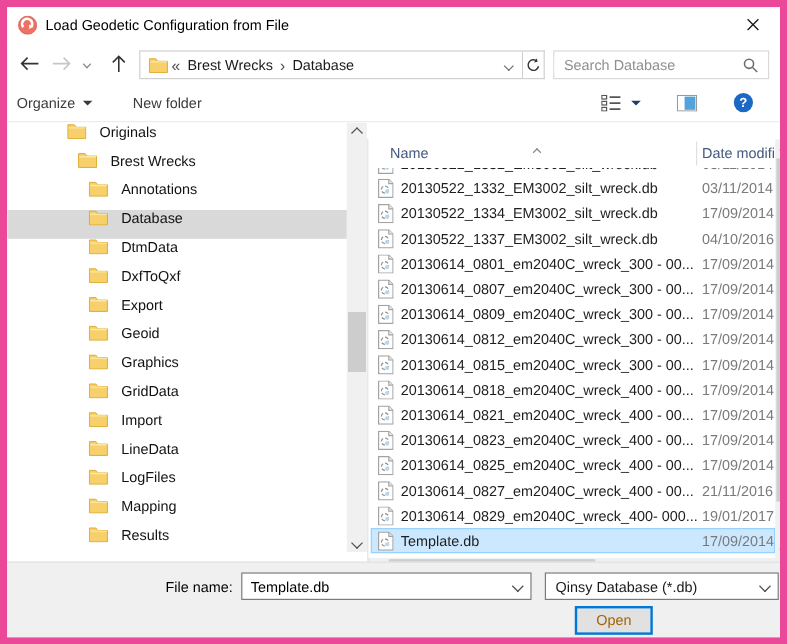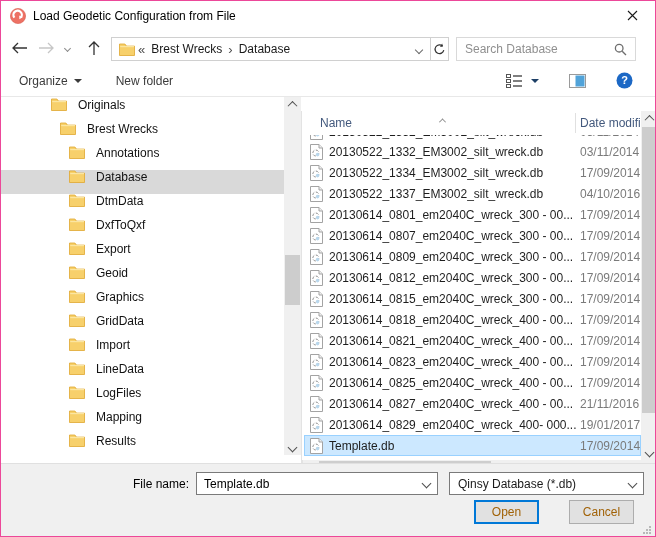--- a/index.html
+++ b/index.html
@@ -1,17 +1,17 @@
 <!DOCTYPE html>
 <html><head>
 <meta charset="utf-8">
 <style>
   html,body{margin:0;padding:0;background:#e8e8e8;}
   *{box-sizing:border-box;font-family:"Liberation Sans","DejaVu Sans",sans-serif;}
-  .window{position:relative;width:656px;height:537px;background:#ffffff;border:1px solid #ec4899;overflow:hidden;font-size:12px;color:#1a1a1a;}
+  .window{position:relative;width:656px;height:537px;background:#ffffff;border:6px solid #ec4899;overflow:hidden;font-size:12px;color:#1a1a1a;}
 
   
   .titlebar{position:absolute;left:0;top:0;width:100%;height:30px;background:#fff;display:flex;align-items:center;}
   .app-icon{width:16px;height:16px;margin:0 7px 0 9px;}
   .title-text{font-size:12px;color:#000;}
   .close-btn{position:absolute;right:0;top:0;width:45px;height:29px;display:flex;align-items:center;justify-content:center;cursor:pointer;}
 
   
   .navbar{position:absolute;left:0;top:30px;width:100%;height:34px;background:#fff;display:flex;align-items:center;}
   .nav-btn{height:24px;display:flex;align-items:center;justify-content:center;}
@@ -25,21 +25,21 @@
   .addr-chev{margin-left:auto;padding-right:8px;}
   .refresh-btn{position:absolute;left:430px;top:6px;width:18px;height:24px;border:1px solid #d0d0d0;border-left:none;display:flex;align-items:center;justify-content:center;background:#fff;}
   .search-box{position:absolute;left:455px;top:6px;width:180px;height:24px;border:1px solid #d9d9d9;display:flex;align-items:center;background:#fff;}
   .search-box input{border:none;outline:none;flex:1;font-size:12px;color:#1a1a1a;padding:0 0 0 8px;min-width:0;}
   .search-box input::placeholder{color:#8f8f8f;}
   .search-ico{padding-right:8px;display:flex;}
 
   
   .toolbar{position:absolute;left:0;top:64px;width:100%;height:32px;background:#fff;border-bottom:1px solid #e8e8e8;display:flex;align-items:center;color:#3b3b3b;}
   .tb-btn{display:flex;align-items:center;gap:6px;padding:4px 8px;cursor:pointer;}
-  .tb-organize{margin-left:10px;}
+  .tb-organize{}
   .tb-newfolder{margin-left:18px;}
   .tb-right{margin-left:auto;display:flex;align-items:center;gap:14px;padding-right:14px;}
   .chev-down{width:0;height:0;border-left:4px solid transparent;border-right:4px solid transparent;border-top:4px solid #3b3b3b;display:inline-block;}
 
   
   .content{position:absolute;left:0;top:96px;width:100%;height:366px;background:#fff;}
   .tree-pane{position:absolute;left:0;top:0;width:300px;height:366px;overflow:hidden;}
   .tree-row{position:absolute;left:0;width:283px;height:24px;display:flex;align-items:flex-start;gap:11px;cursor:pointer;}
   .tree-row.selected{background:#d9d9d9;}
   .tree-row .lbl{white-space:nowrap;color:#121212;}
@@ -547,23 +547,20 @@
     </div>
     <div class="ft-select">
       <span class="val">Qinsy Database (*.db)</span>
       <span class="cv">
           <span class="chev down"></span>
         </span>
     </div>
     <div class="btn btn-open">
         <span>Open</span>
       </div>
-    <div class="btn btn-cancel">
-        <span>Cancel</span>
-      </div>
     <svg class="grip" width="10" height="10" viewBox="0 0 10 10">
       <circle cx="8" cy="2" r="1" fill="#a6a6a6"></circle>
         <circle cx="8" cy="5" r="1" fill="#a6a6a6"></circle>
         <circle cx="8" cy="8" r="1" fill="#a6a6a6"></circle>
       <circle cx="5" cy="5" r="1" fill="#a6a6a6"></circle>
         <circle cx="5" cy="8" r="1" fill="#a6a6a6"></circle>
         <circle cx="2" cy="8" r="1" fill="#a6a6a6"></circle>
     </svg>
   </div>
 </div>

